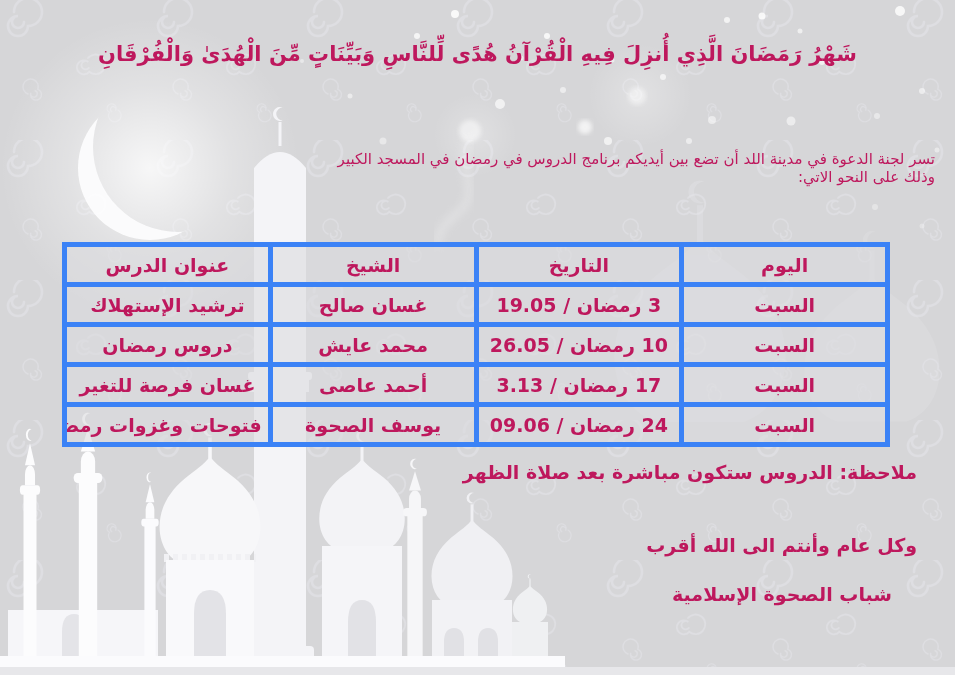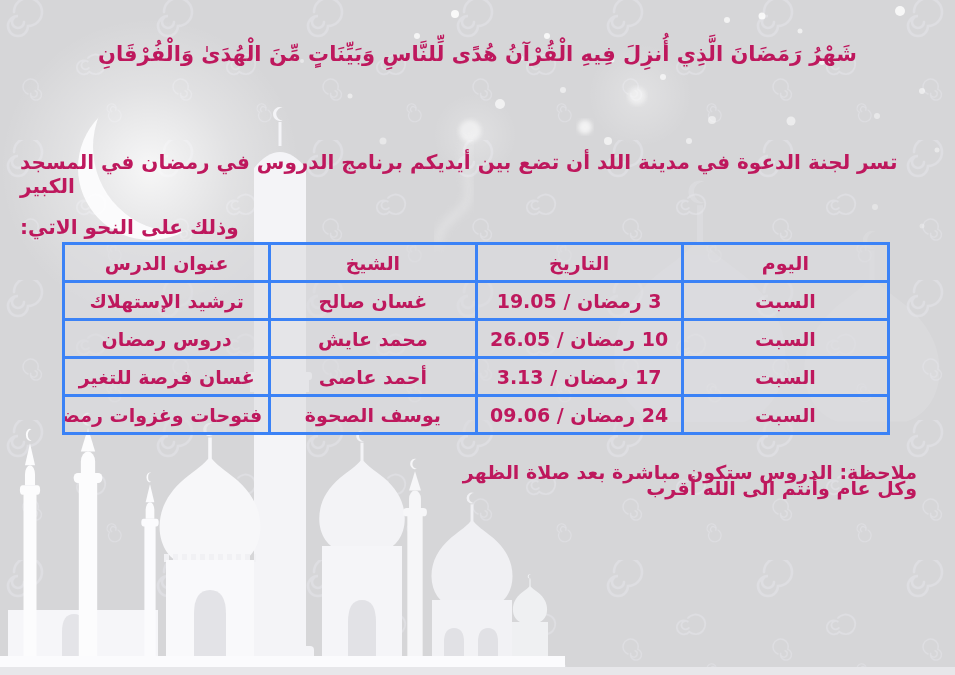--- a/index.html
+++ b/index.html
@@ -12,39 +12,39 @@
     color:#be185d;
   }
   .bg-art{position:absolute;inset:0;}
   .verse{
     position:absolute;top:42px;left:0;right:0;
     text-align:center;direction:rtl;
     font-size:21px;font-weight:bold;white-space:nowrap;
   }
   .intro{
     position:absolute;top:150px;left:20px;right:20px;
-    text-align:left;direction:rtl;
-    font-size:20px;font-weight:bold;
-  }
-  .intro .line2{margin-top:17px;}
+    text-align:right;direction:rtl;
+    font-size:15px;font-weight:normal;
+  }
+  .intro .line2{margin-top:0;}
   .schedule{
     position:absolute;left:62px;top:242px;width:828px;
     direction:rtl;
   }
   table{width:100%;border-collapse:collapse;table-layout:fixed;}
   th,td{
-    border:3px solid #3b82f6;
+    border:5px solid #3b82f6;
     height:35px;padding:0 6px;
     text-align:center;vertical-align:middle;
     font-size:19px;font-weight:bold;
     background:rgba(219,219,222,0.62);
     white-space:nowrap;overflow:hidden;
   }
   .note1{position:absolute;top:461px;right:38px;direction:rtl;font-size:19px;font-weight:bold;}
-  .note2{position:absolute;top:477px;right:38px;direction:rtl;font-size:19px;font-weight:bold;}
+  .note2{position:absolute;top:534px;right:38px;direction:rtl;font-size:19px;font-weight:bold;}
   .signature{position:absolute;top:583px;right:63px;direction:rtl;font-size:19px;font-weight:bold;}
 </style>
 </head>
 <body>
 
 <div class="page">
 
   <svg class="bg-art" width="955" height="675" viewBox="0 0 955 675" aria-hidden="true">
     <defs>
       <path id="spiral" d="M0,0 a14,14 0 1 1 14,14 a10,10 0 1 1 -10,-10 a6,6 0 1 0 6,6" fill="none" stroke="#e0e0e4" stroke-width="2.6" stroke-linecap="round"></path>
@@ -217,14 +217,15 @@
           <td>24 رمضان / 09.06</td>
           <td>يوسف الصحوة</td>
           <td>فتوحات وغزوات رمضان</td>
         </tr>
       </tbody>
     </table>
   </div>
 
   <div class="note1">ملاحظة: الدروس ستكون مباشرة بعد صلاة الظهر</div>
   <div class="note2">وكل عام وأنتم الى الله أقرب</div>
+  <div class="signature">شباب الصحوة الإسلامية</div>
 
 </div>
 
 </body></html>

